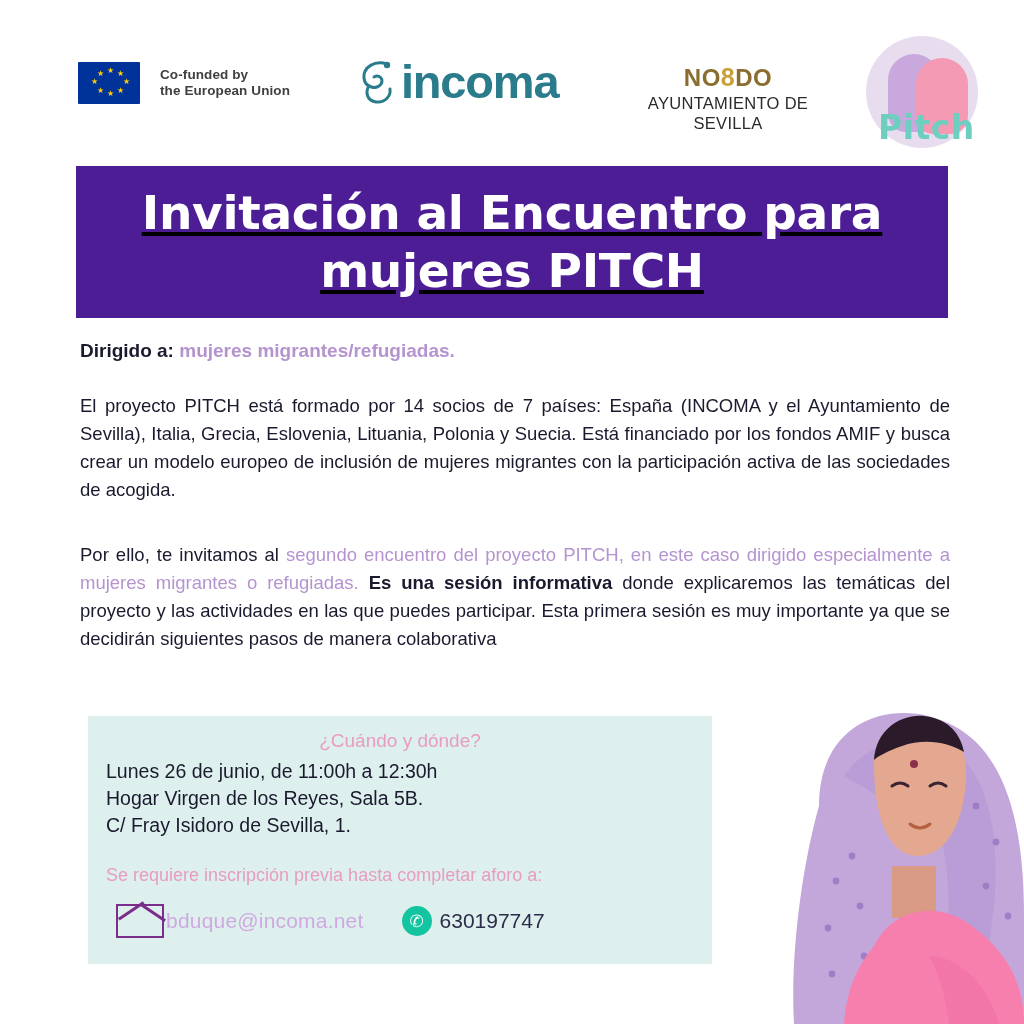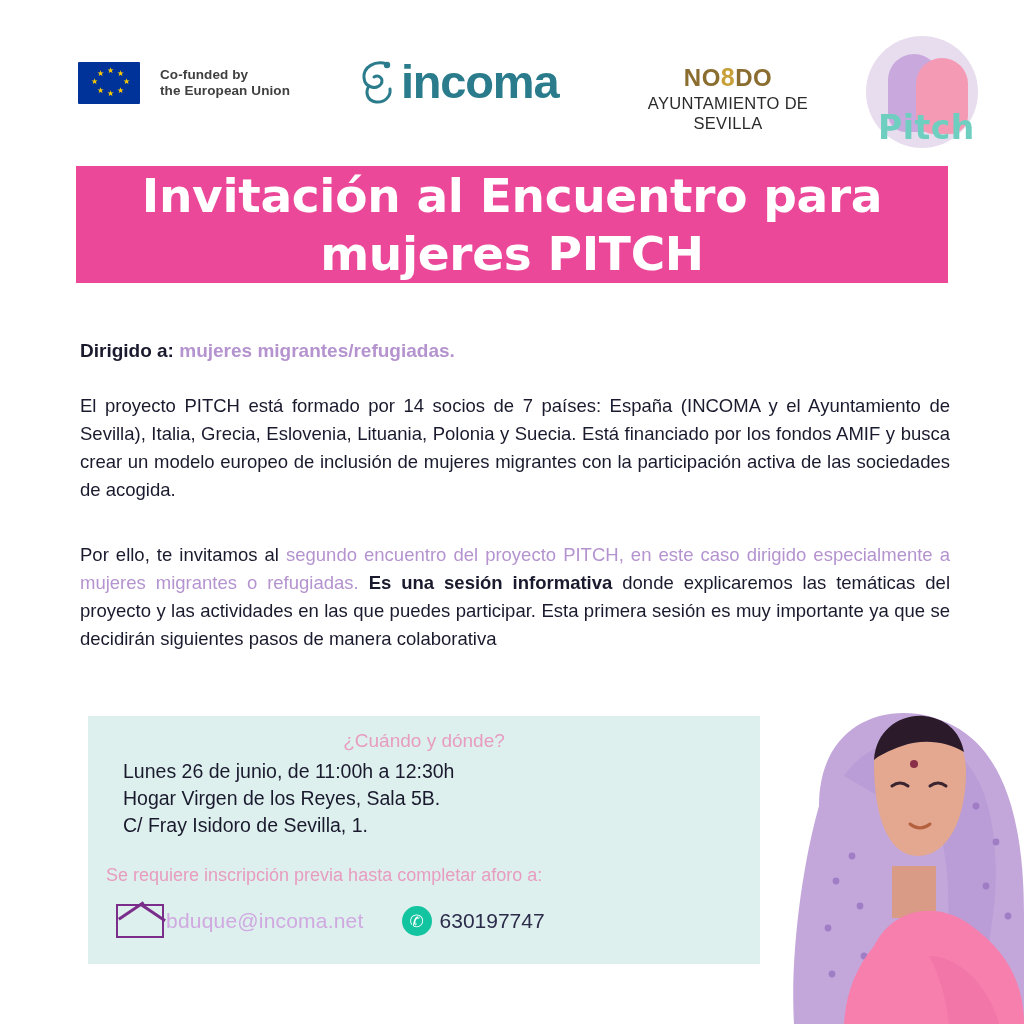--- a/index.html
+++ b/index.html
@@ -76,23 +76,23 @@
     background: #f49ab5; border-radius: 26px 26px 18px 18px;
   }
   .pitch-word {
     position: absolute; left: 12px; top: 72px;
     font-size: 33px; color: #6ecfc0; font-weight: 700;
     font-family: "DejaVu Sans", sans-serif; letter-spacing: .5px;
   }
 
   
   .title-banner {
-    position: absolute; left: 76px; top: 166px; width: 872px; height: 117px;
-    background: #ec4899;
-    display: flex; align-items: center; justify-content: center;
+    position: absolute; left: 76px; top: 166px; width: 872px; height: 152px;
+    background: #4c1d95;
+    display: flex; align-items: center; justify-content: center; text-decoration: underline;
   }
   .title-text {
     color: #ffffff; font-size: 47px; font-weight: 700; text-align: center;
     line-height: 58px; letter-spacing: -.3px; padding: 0 24px;
     font-family: "DejaVu Sans", sans-serif;
   }
 
   
   .body-area { position: absolute; left: 80px; top: 338px; width: 870px; }
   .dirigido {
@@ -103,29 +103,29 @@
   p.para {
     font-size: 18.5px; color: #1a1a2e; line-height: 28px;
     text-align: justify; margin: 37px 0 0 0; font-weight: 500;
   }
   p.para.first { margin-top: 28px; }
   .hl { color: #b493cf; }
   .bold { font-weight: 700; }
 
   
   .info-box {
-    position: absolute; left: 88px; top: 716px; width: 672px; height: 248px;
+    position: absolute; left: 88px; top: 716px; width: 624px; height: 248px;
     background: #def0ee;
   }
   .info-title {
     text-align: center; color: #e79cc0; font-size: 19px; margin-top: 14px;
     font-weight: 500;
   }
   .info-lines {
-    margin: 6px 0 0 35px; color: #1a1a2e; font-size: 19.5px; line-height: 27px;
+    margin: 6px 0 0 18px; color: #1a1a2e; font-size: 19.5px; line-height: 27px;
     font-weight: 500;
   }
   .info-note {
     margin: 26px 0 0 18px; color: #e79cc0; font-size: 18px; font-weight: 500;
   }
   .contact-row {
     display: flex; align-items: center; margin: 18px 0 0 28px; gap: 2px;
   }
   .mail-icon {
     width: 48px; height: 34px; border: 2.5px solid #7a2d8a; position: relative;

